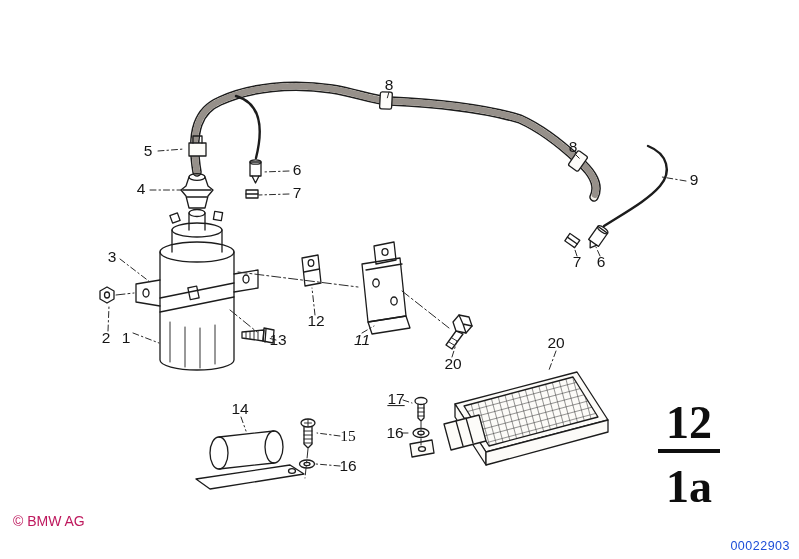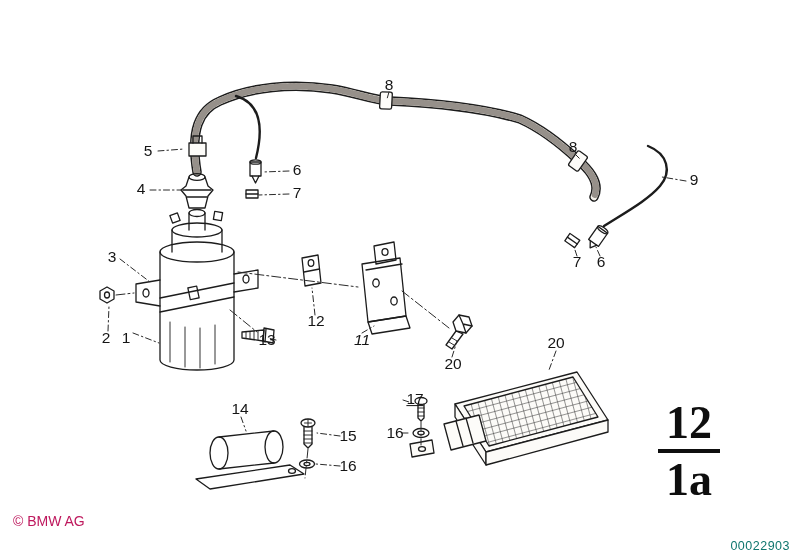--- a/index.html
+++ b/index.html
@@ -5,23 +5,23 @@
   html,body{margin:0;padding:0;}
   body{font-family:"Liberation Sans",sans-serif;background:#d8d8d8;}
   .page{position:relative;width:799px;height:559px;background:#ffffff;overflow:hidden;}
   .page svg{position:absolute;left:0;top:0;}
   .part-label{position:absolute;transform:translate(-50%,-55%);font-size:15.5px;color:#151515;white-space:nowrap;}
   .leader{stroke:#2a2a2a;stroke-width:1;fill:none;stroke-dasharray:6 3 1.5 3;}
   .axis{stroke:#2a2a2a;stroke-width:1;fill:none;stroke-dasharray:9 3 2 3;}
   .section-ref{position:absolute;left:658px;top:400px;width:62px;text-align:center;
     font-family:"Liberation Serif",serif;font-weight:700;font-size:46px;color:#0e0e0e;line-height:1.0;}
   .section-ref .num{display:block;border-bottom:4px solid #0e0e0e;padding-bottom:3px;}
-  .section-ref .den{display:block;padding-top:4px;}
+  .section-ref .den{display:block;padding-top:11px;}
   .copyright{position:absolute;left:13px;top:513px;font-size:14px;color:#be185d;}
-  .docnum{position:absolute;right:9px;top:539px;font-size:12.5px;color:#0f766e;letter-spacing:.5px;}
+  .docnum{position:absolute;right:9px;top:539px;font-size:12.5px;color:#1d4ed8;letter-spacing:.5px;}
 </style>
 </head>
 <body>
 
 <div class="page">
 
   <svg width="799" height="559" viewBox="0 0 799 559">
     <defs>
       <path id="cablePath" d="M197,172 C190,130 199,110 220,101 C250,87 292,83 332,89 C357,93 372,100 390,101 C432,103 480,107 520,119 C540,128 562,145 578,160 C592,172 600,185 594,197" fill="none"></path>
       <pattern id="ecuGrid" width="7" height="7" patternUnits="userSpaceOnUse" patternTransform="rotate(-15)">
@@ -193,28 +193,28 @@
       <span class="part-label" style="left: 141px; top: 190px;">4</span>
       <span class="part-label" style="left: 297px; top: 171px;">6</span>
       <span class="part-label" style="left: 297px; top: 194px;">7</span>
       <span class="part-label" style="left: 573px; top: 148px;">8</span>
       <span class="part-label" style="left: 694px; top: 181px;">9</span>
       <span class="part-label" style="left: 577px; top: 263px;">7</span>
       <span class="part-label" style="left: 601px; top: 263px;">6</span>
       <span class="part-label" style="left: 112px; top: 258px;">3</span>
       <span class="part-label" style="left: 106px; top: 339px;">2</span>
       <span class="part-label" style="left: 126px; top: 339px;">1</span>
-      <span class="part-label" style="left: 267px; top: 341px;">13</span>
+      <span class="part-label" style="left: 278px; top: 341px;">13</span>
       <span class="part-label" style="left: 316px; top: 322px;">12</span>
       <span class="part-label" style="left: 362px; top: 341px; font-style: italic;">11</span>
       <span class="part-label" style="left: 453px; top: 365px;">20</span>
       <span class="part-label" style="left: 556px; top: 344px;">20</span>
-      <span class="part-label" style="left: 415px; top: 400px; text-decoration: underline;">17</span>
+      <span class="part-label" style="left: 396px; top: 400px; text-decoration: underline;">17</span>
       <span class="part-label" style="left: 395px; top: 434px;">16</span>
-      <span class="part-label" style="left: 348px; top: 437px;">15</span>
+      <span class="part-label" style="left: 348px; top: 437px; font-family: Liberation Serif, serif;">15</span>
       <span class="part-label" style="left: 348px; top: 467px;">16</span>
       <span class="part-label" style="left: 240px; top: 410px;">14</span>
     </div>
 
   <div class="section-ref">
     <span class="num">12</span>
     <span class="den">1a</span>
   </div>
 
   <div class="copyright">© BMW AG</div>

